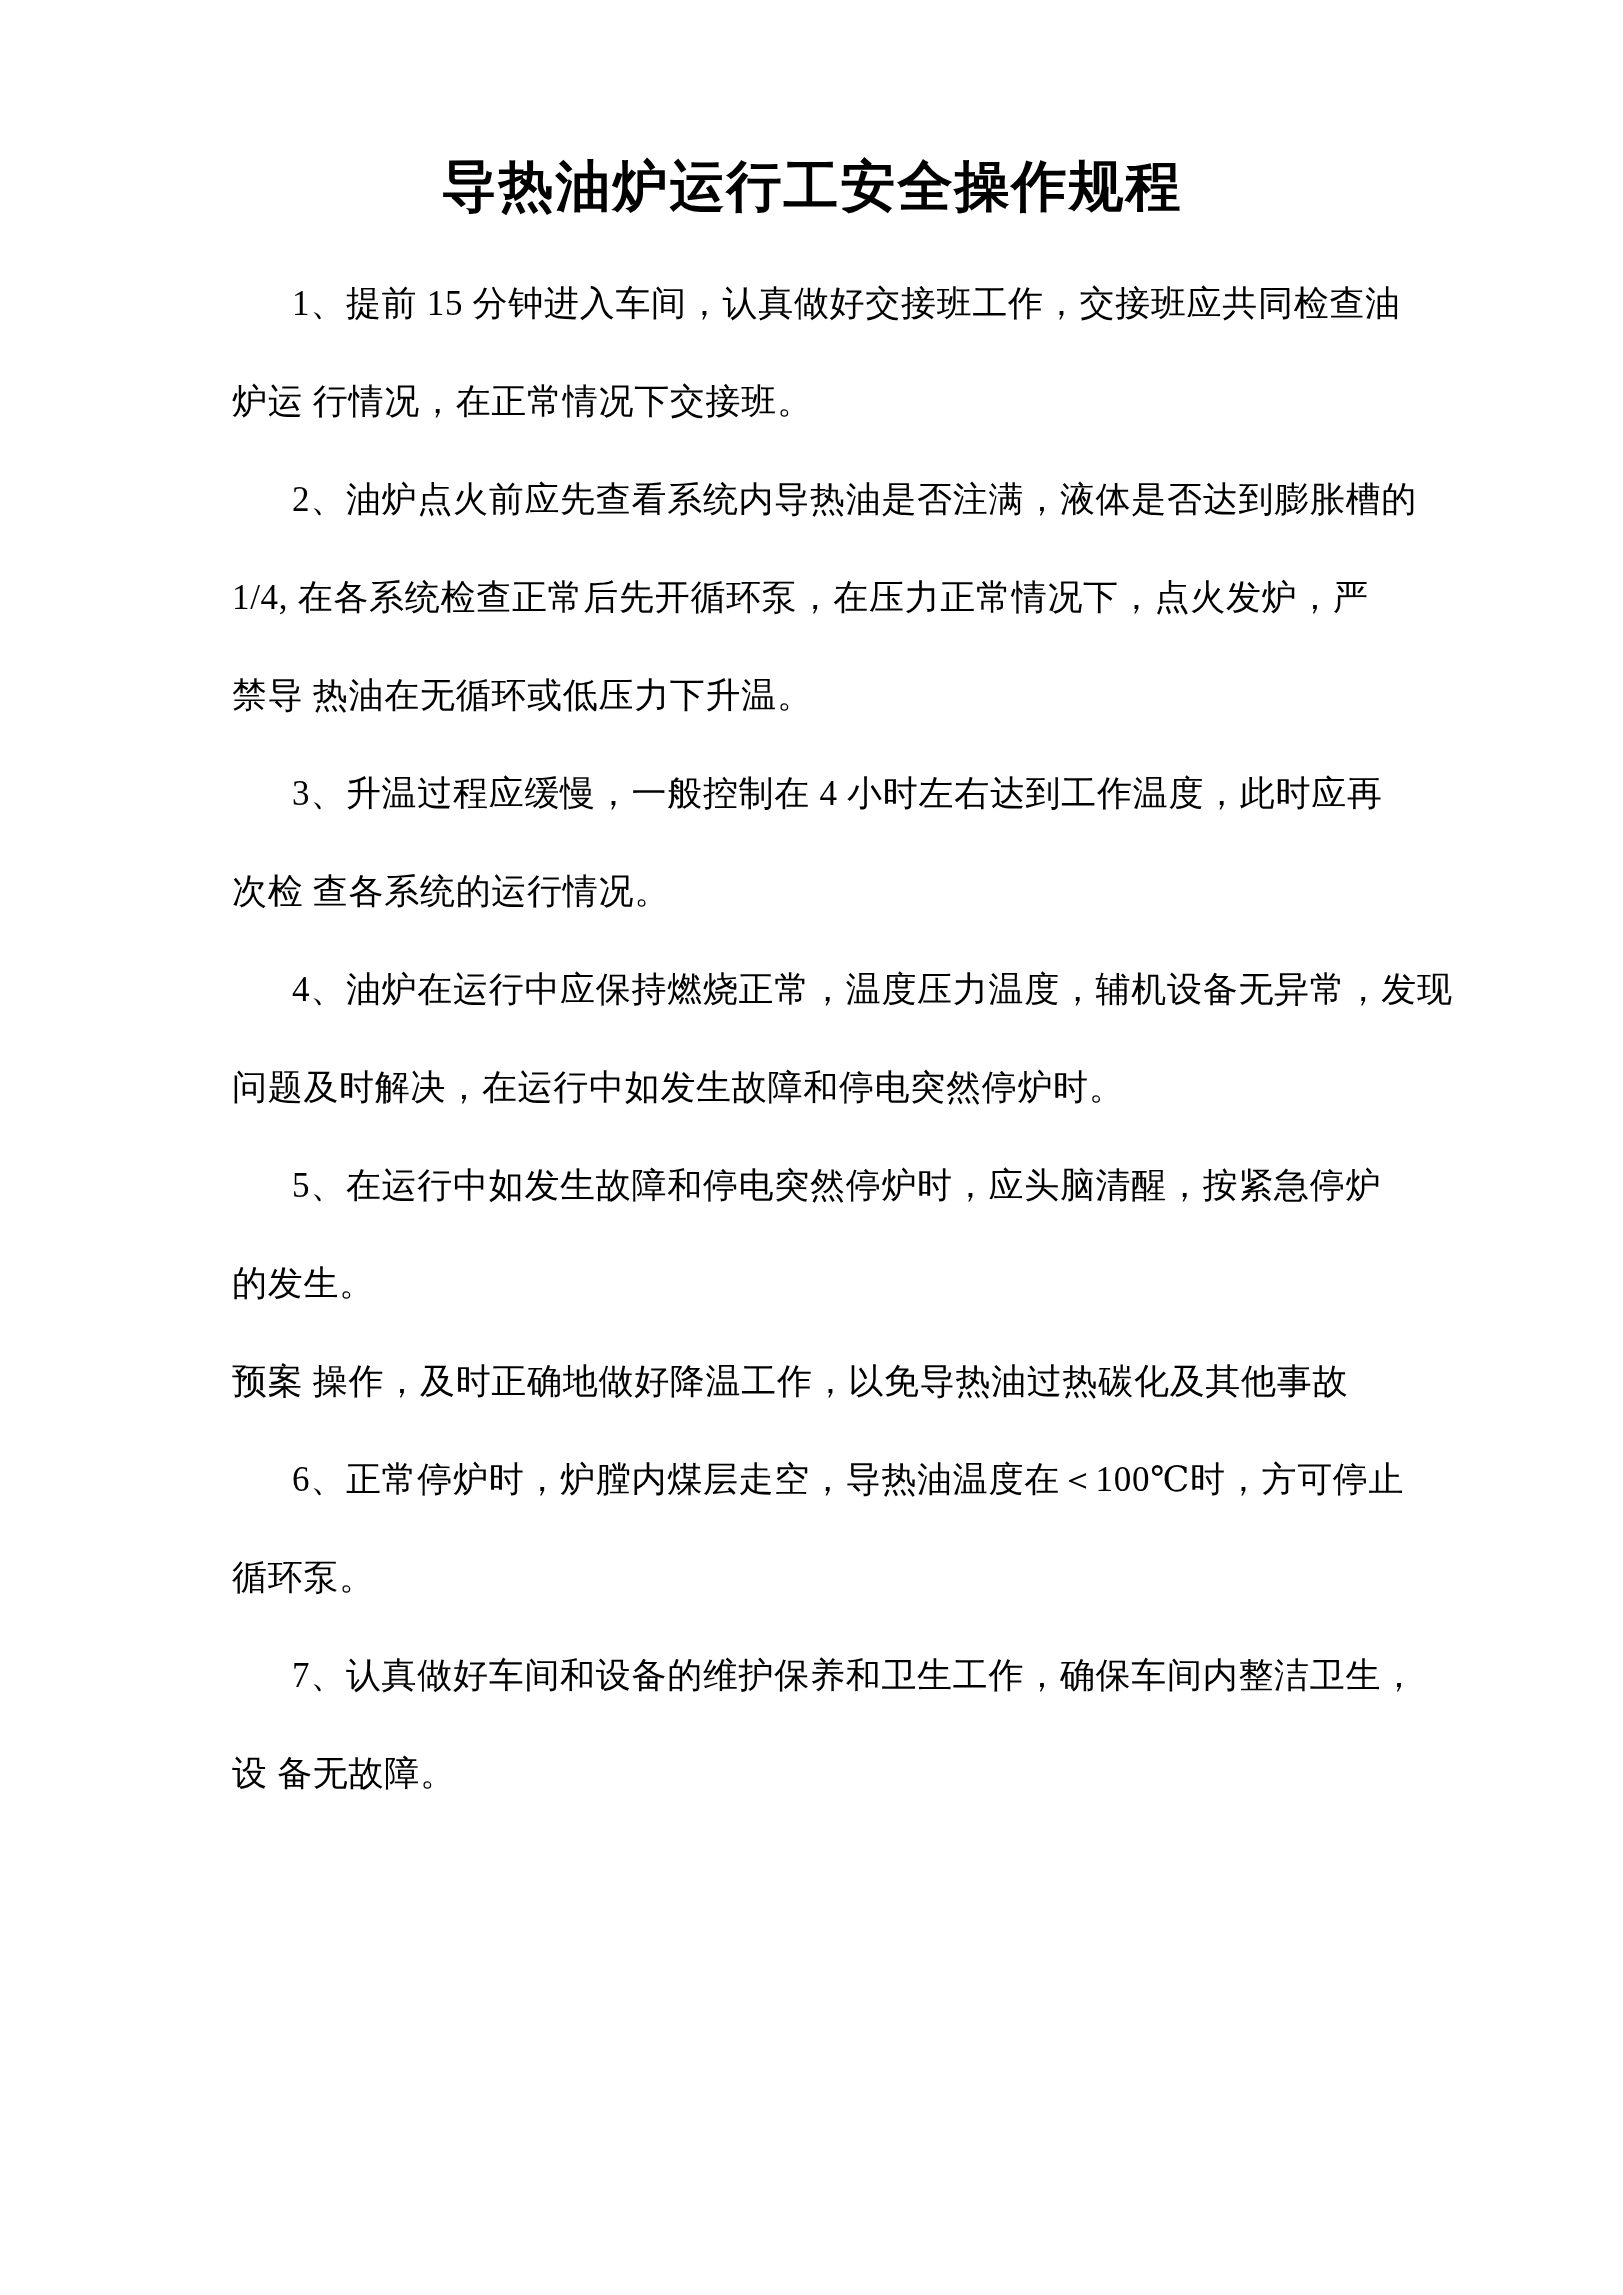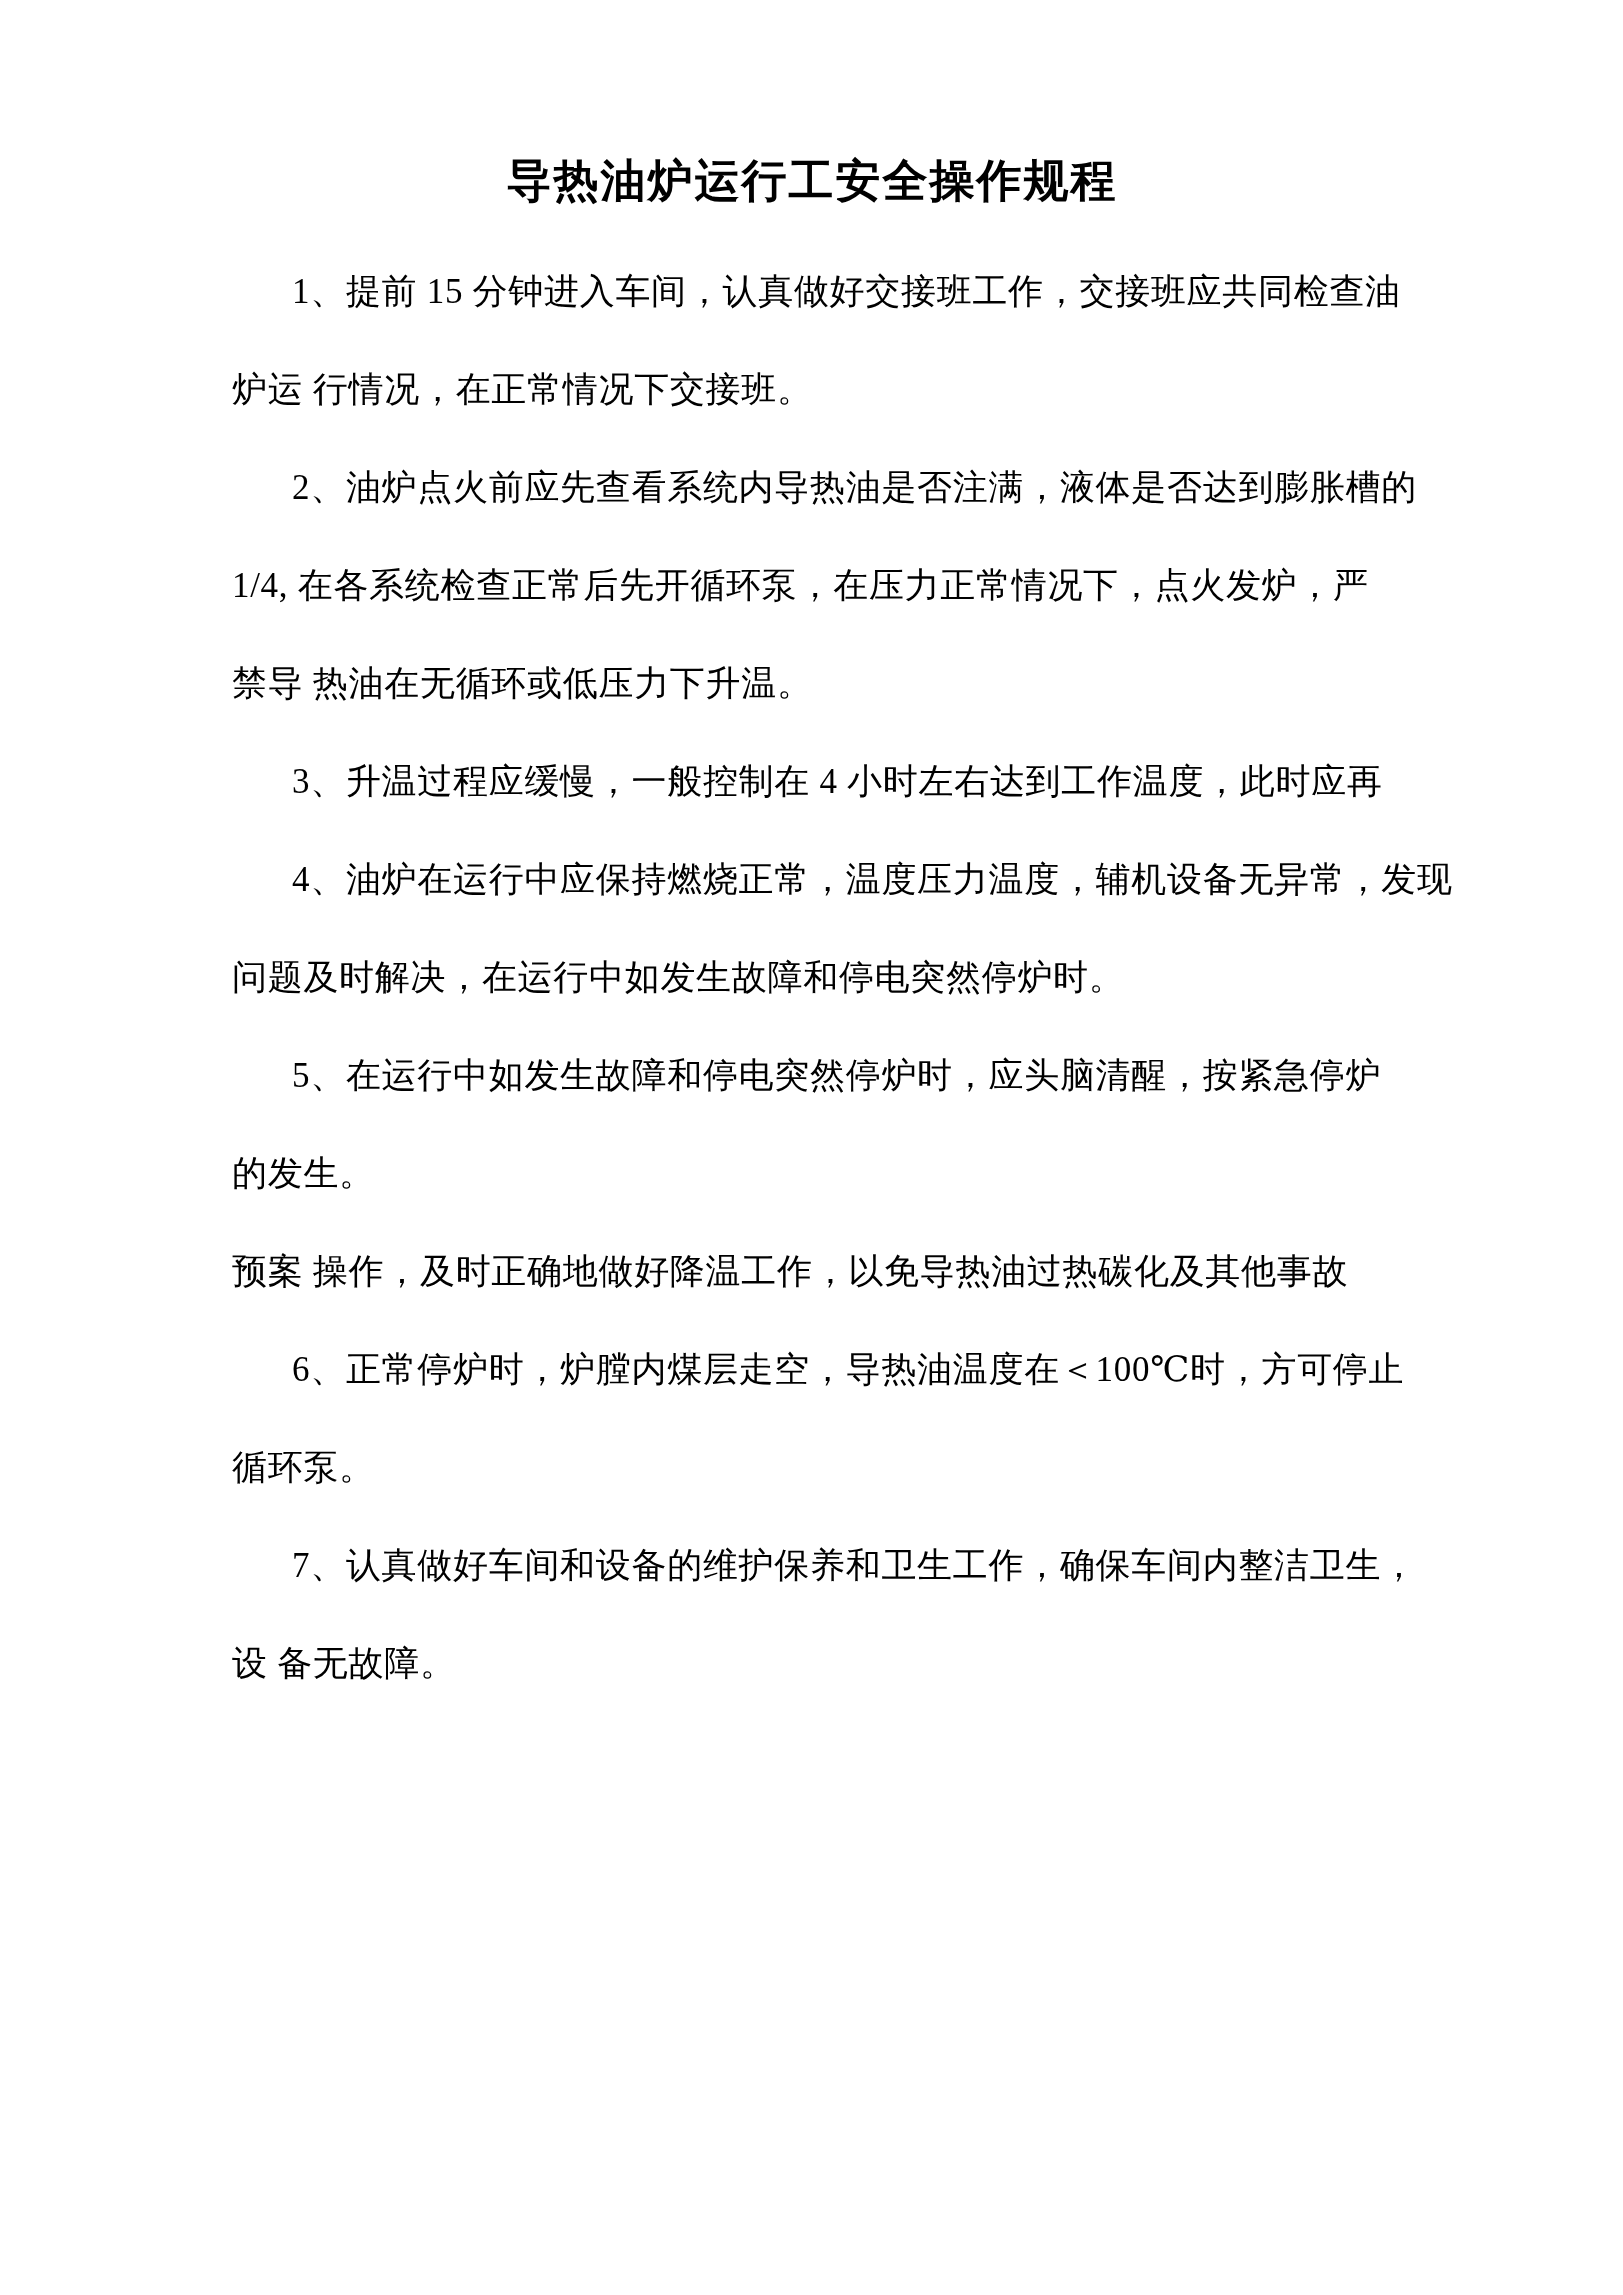--- a/index.html
+++ b/index.html
@@ -13,21 +13,21 @@
     height: 2295px;
     background: #ffffff;
     color: #000000;
     font-family: "Liberation Serif", "DejaVu Serif", serif;
     overflow: hidden;
   }
   .doc-title {
     margin: 0;
     padding-top: 154px;
     text-align: center;
-    font-size: 45px;
+    font-size: 55px;
     line-height: 1.2;
     font-weight: 700;
     letter-spacing: 2px;
     white-space: pre;
   }
   .doc-body {
     margin-top: 35px;
     padding-left: 232px;
     padding-right: 72px;
   }
@@ -47,20 +47,21 @@
 
 <div class="page">
   <h1 class="doc-title">导热油炉运行工安全操作规程</h1>
   <div class="doc-body">
       <div class="line indent">1、提前 15 分钟进入车间，认真做好交接班工作，交接班应共同检查油</div>
       <div class="line">炉运 行情况，在正常情况下交接班。</div>
       <div class="line indent">2、油炉点火前应先查看系统内导热油是否注满，液体是否达到膨胀槽的</div>
       <div class="line">1/4, 在各系统检查正常后先开循环泵，在压力正常情况下，点火发炉，严</div>
       <div class="line">禁导 热油在无循环或低压力下升温。</div>
       <div class="line indent">3、升温过程应缓慢，一般控制在 4 小时左右达到工作温度，此时应再</div>
+      <div class="line">次检 查各系统的运行情况。</div>
       <div class="line indent">4、油炉在运行中应保持燃烧正常，温度压力温度，辅机设备无异常，发现</div>
       <div class="line">问题及时解决，在运行中如发生故障和停电突然停炉时。</div>
       <div class="line indent">5、在运行中如发生故障和停电突然停炉时，应头脑清醒，按紧急停炉</div>
       <div class="line">的发生。</div>
       <div class="line">预案 操作，及时正确地做好降温工作，以免导热油过热碳化及其他事故</div>
       <div class="line indent">6、正常停炉时，炉膛内煤层走空，导热油温度在＜100℃时，方可停止</div>
       <div class="line">循环泵。</div>
       <div class="line indent">7、认真做好车间和设备的维护保养和卫生工作，确保车间内整洁卫生，</div>
       <div class="line">设 备无故障。</div>
     </div>

